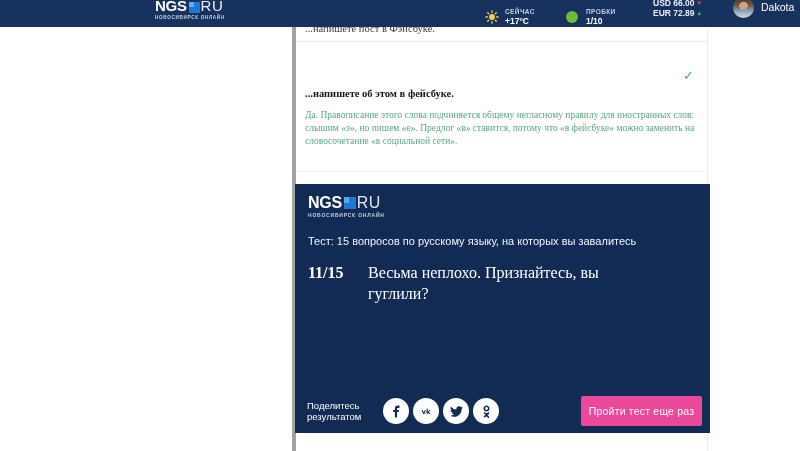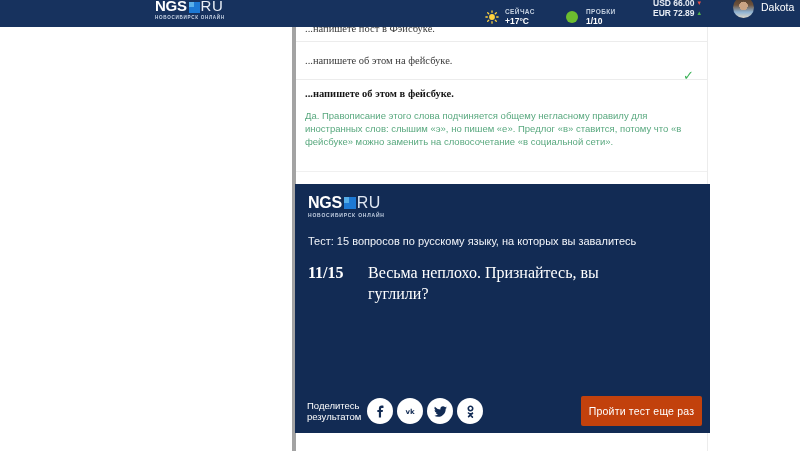--- a/index.html
+++ b/index.html
@@ -44,44 +44,44 @@
                border-left:4px solid #a3a3a3;border-right:1px solid #ececec;}
   .opt-row{position:absolute;left:0;right:0;box-sizing:border-box;
            font-family:"Liberation Serif","DejaVu Serif",serif;font-size:10.5px;color:#3a3a3a;}
   .opt-1{top:0;height:15px;overflow:hidden;border-bottom:1px solid #ececec;padding:0 9px;}
   .opt-1 .opt-txt{display:block;margin-top:-4px;}
   .opt-2{top:16px;height:37px;border-bottom:1px solid #ececec;padding:12px 9px 0;}
   .opt-3{top:37px;height:26px;padding:24px 9px 0;font-weight:700;color:#151515;}
   .check{position:absolute;right:13px;top:4px;color:#3cb258;font-size:13px;font-weight:700;
          font-family:"DejaVu Sans",sans-serif;}
   .explanation{position:absolute;left:9px;top:82px;width:394px;
-               font-size:9.5px;line-height:13px;color:#58a87e;}
+               font-size:9.5px;line-height:13px;color:#58a87e;font-family:Liberation Serif, serif;}
   .block-divider{position:absolute;left:0;right:0;top:144px;height:1px;background:#f0f0f0;}
 
   
   .card{position:absolute;left:-1px;top:157px;width:415px;height:249px;background:#122b54;}
   .card-logo{position:absolute;left:13px;top:11px;cursor:pointer;text-decoration:none;}
   .c-logo-row{display:flex;align-items:center;height:15px;}
   .c-logo-bold{font-weight:800;font-size:16px;line-height:15px;color:#fff;letter-spacing:-0.3px;}
   .c-logo-sq{position:relative;width:12px;height:12px;background:#1d79d4;margin:1px 1px 0 2px;display:inline-block;}
   .c-logo-sq-in{position:absolute;left:0;top:0;width:5.5px;height:5.5px;background:#55ade8;}
   .c-logo-light{font-weight:300;font-size:16px;line-height:15px;color:#dfe7f2;letter-spacing:0.5px;}
   .c-logo-tag{font-size:5px;font-weight:700;letter-spacing:0.8px;color:#c2cfe2;margin-top:2px;}
 
   .card-title{position:absolute;left:13px;top:51px;font-size:11px;color:#f2f5fa;font-weight:500;}
   .score{position:absolute;left:13px;top:80px;font-family:"Liberation Serif","DejaVu Serif",serif;
          font-size:16px;font-weight:700;color:#fff;}
   .verdict{position:absolute;left:73px;top:78px;width:280px;
            font-family:"Liberation Serif","DejaVu Serif",serif;font-size:16px;line-height:21px;color:#fff;}
 
   .share-row{position:absolute;left:12px;right:8px;bottom:7px;height:30px;display:flex;align-items:center;}
-  .share-label{width:56px;font-size:9.5px;line-height:11px;color:#fff;margin-right:4px;}
+  .share-label{width:56px;font-size:9.5px;line-height:11px;color:#fff;margin-right:20px;}
   .soc{width:26px;height:26px;border-radius:50%;background:#fff;margin-right:4px;
        display:flex;align-items:center;justify-content:center;cursor:pointer;flex:0 0 auto;}
-  .retry{margin-left:auto;width:121px;height:30px;background:#c2410c;color:#fff;border:none;
+  .retry{margin-left:auto;width:121px;height:30px;background:#ec4899;color:#fff;border:none;
          border-radius:2px;font-size:10.5px;font-family:"Liberation Sans","DejaVu Sans",sans-serif;
          letter-spacing:0.2px;cursor:pointer;}
 </style>
 </head>
 <body>
 
 <div class="page">
 
   <header class="hdr">
 
@@ -152,23 +152,20 @@
       <span class="avatar"></span>
       <span class="uname">Dakota</span>
     </div>
   </header>
 
   <div class="content-col">
 
     <div class="opt-row opt-1">
       <span class="opt-txt">...напишете пост в Фэйсбуке.</span>
     </div>
-    <div class="opt-row opt-2">
-      <span class="opt-txt">...напишете об этом на фейсбуке.</span>
-    </div>
     <div class="opt-row opt-3">
       <span class="opt-txt">...напишете об этом в фейсбуке.</span>
       <span class="check">✓</span>
     </div>
 
     <div class="explanation">Да. Правописание этого слова подчиняется общему негласному правилу для иностранных слов: слышим «э», но пишем «е». Предлог «в» ставится, потому что «в фейсбуке» можно заменить на словосочетание «в социальной сети».</div>
     <div class="block-divider"></div>
 
     <section class="card">
 

